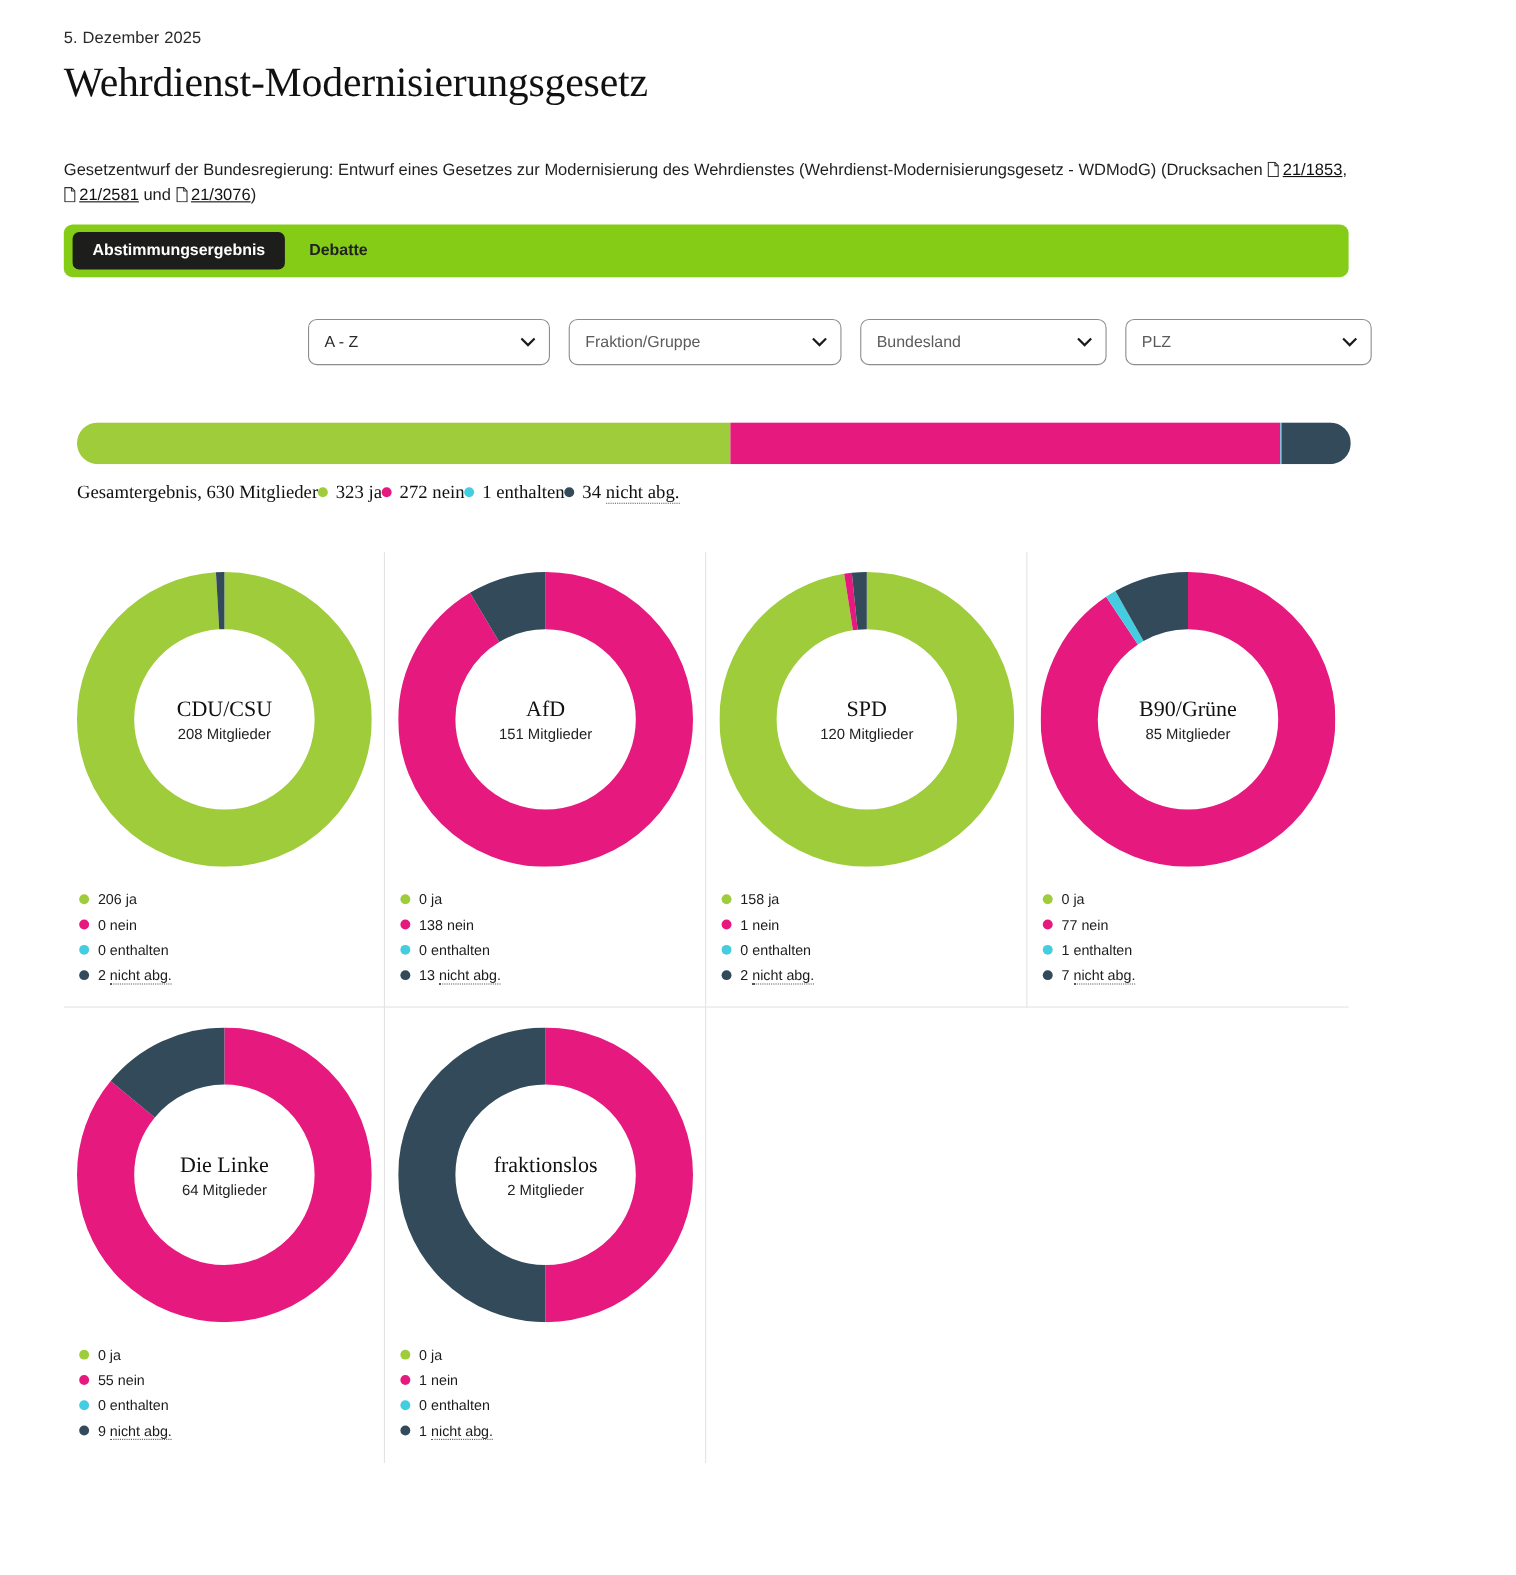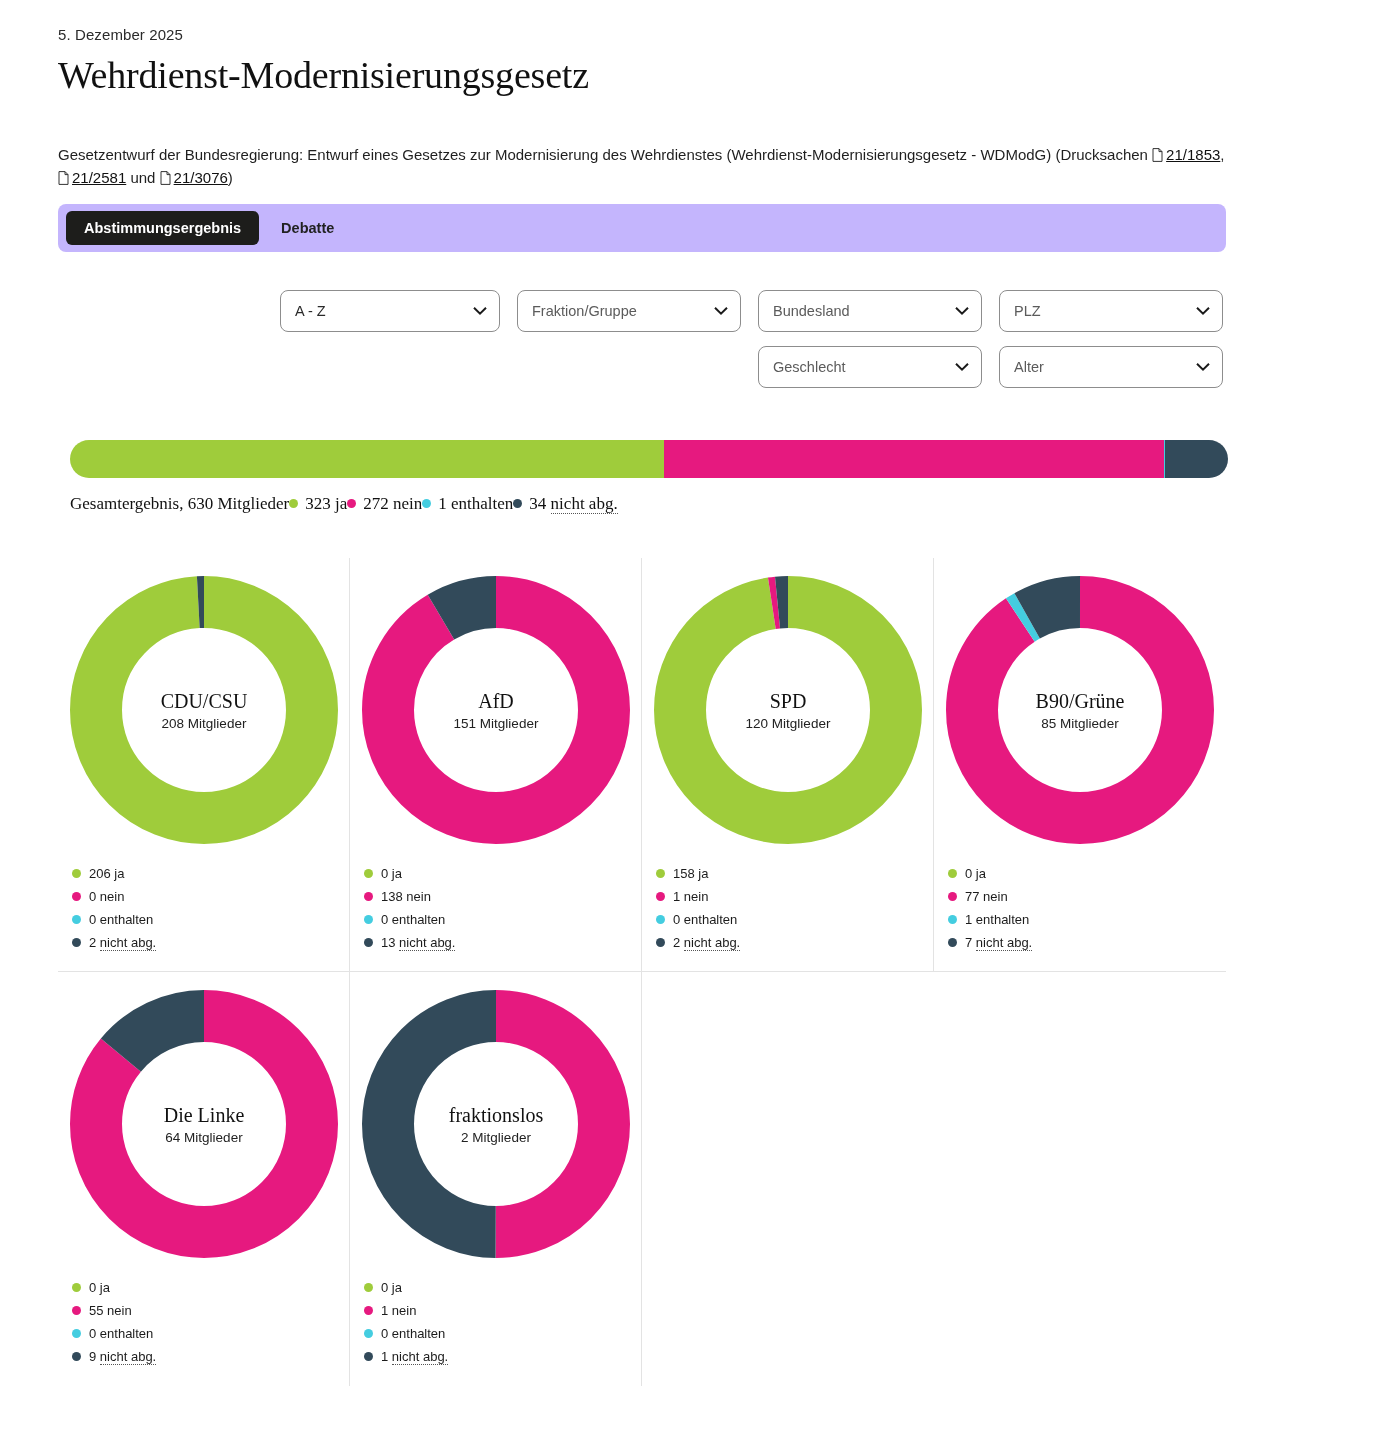--- a/index.html
+++ b/index.html
@@ -45,21 +45,21 @@
     white-space: nowrap;
   }
   .doc-icon {
     display: inline-block;
     width: 11px;
     height: 14px;
     vertical-align: -2px;
     margin-right: 3px;
   }
   .tabbar {
-    background: #c4b5fd;
+    background: #84cc16;
     border-radius: 8px;
     padding: 7px 8px;
     display: flex;
     gap: 4px;
     align-items: flex-end;
     max-width: 1168px;
     margin-bottom: 38px;
   }
   .tab {
     font-size: 14.5px;
@@ -71,21 +71,21 @@
     background: transparent;
     border: none;
     font-family: "Liberation Sans", sans-serif;
   }
   .tab.active {
     background: #1d1d1b;
     color: #ffffff;
   }
   .filters {
     display: flex;
-    flex-direction: column;
+    flex-direction: row;
     gap: 14px;
     margin-bottom: 52px;
     padding-left: 222px;
   }
   .filter-row {
     display: flex;
     gap: 17px;
     justify-content: flex-start;
   }
   .select {
@@ -104,21 +104,21 @@
   .select.strong .label { color: #2a2a2a; }
   .select .chev {
     position: absolute;
     right: 12px;
     top: 50%;
     transform: translateY(-50%);
     width: 14px;
     height: 9px;
   }
   .w1 { width: 220px; }
-  .w2 { width: 224px; }
+  .w2 { width: 248px; }
   .w3 { width: 224px; }
   .w4 { width: 224px; }
   .spacer-3 { width: 220px; }
   .spacer-2 { width: 224px; }
 
   .totalbar-wrap { margin-bottom: 6px; }
   .totalbar {
     height: 38px;
     border-radius: 19px;
     overflow: hidden;

